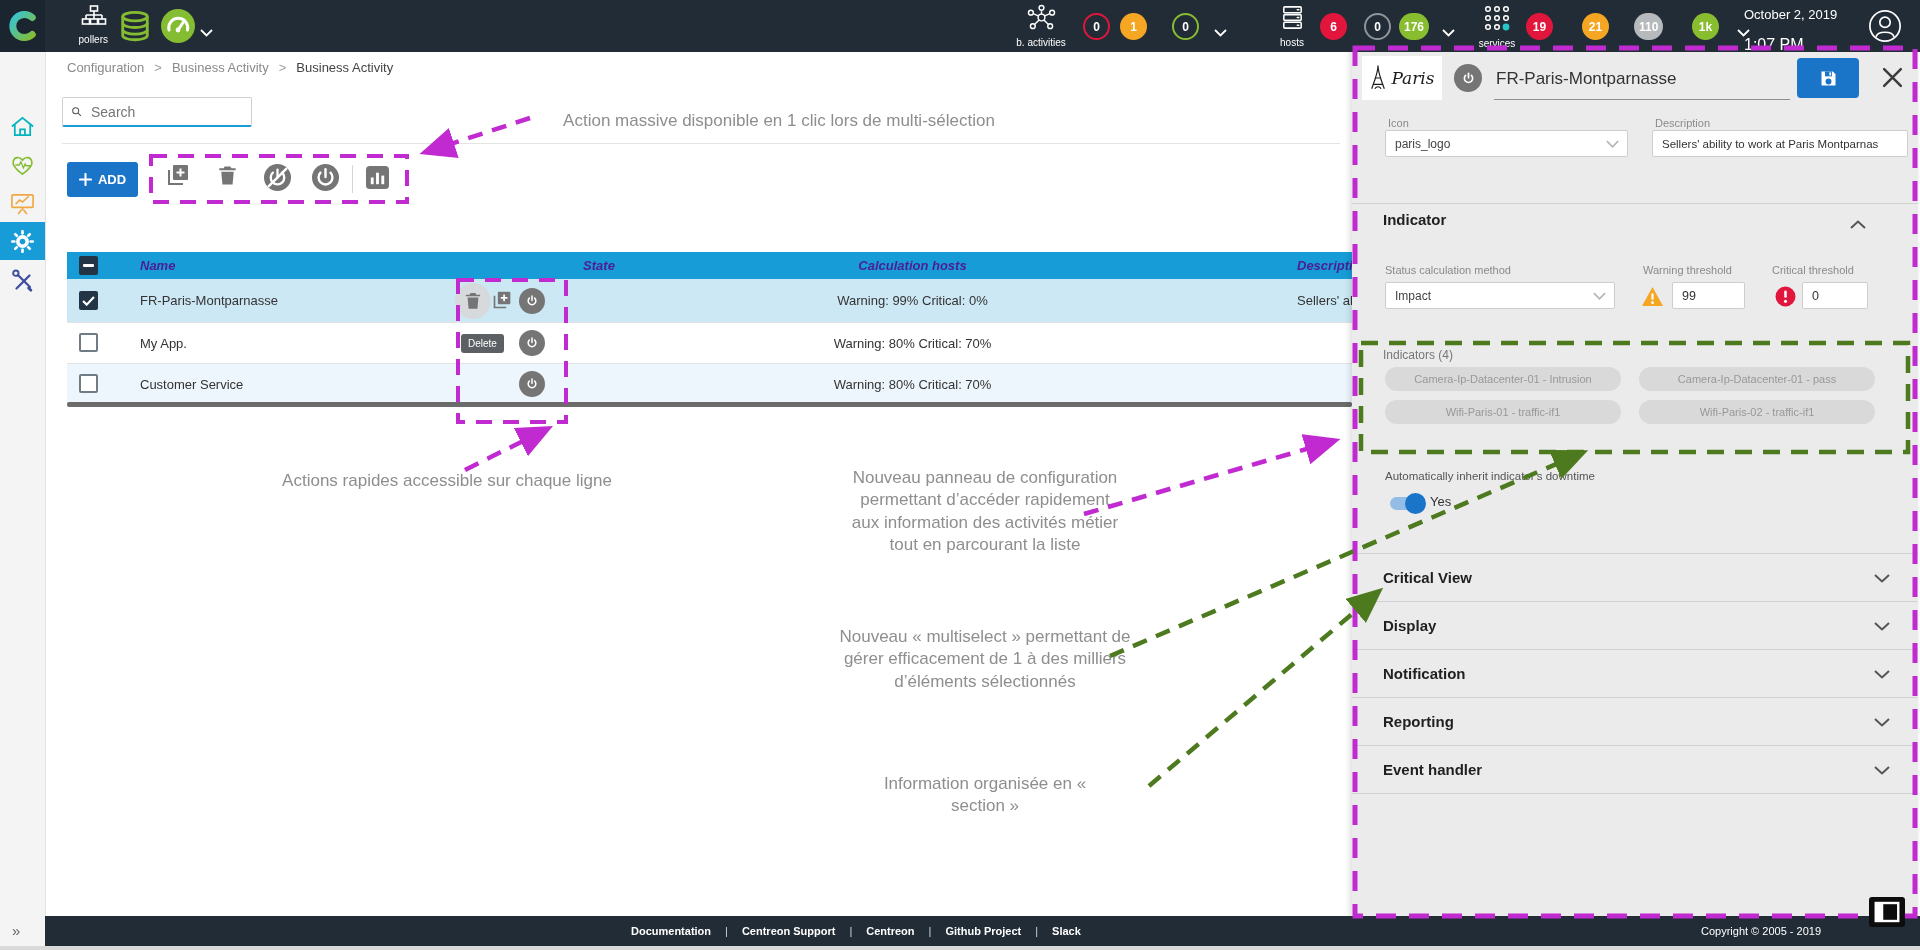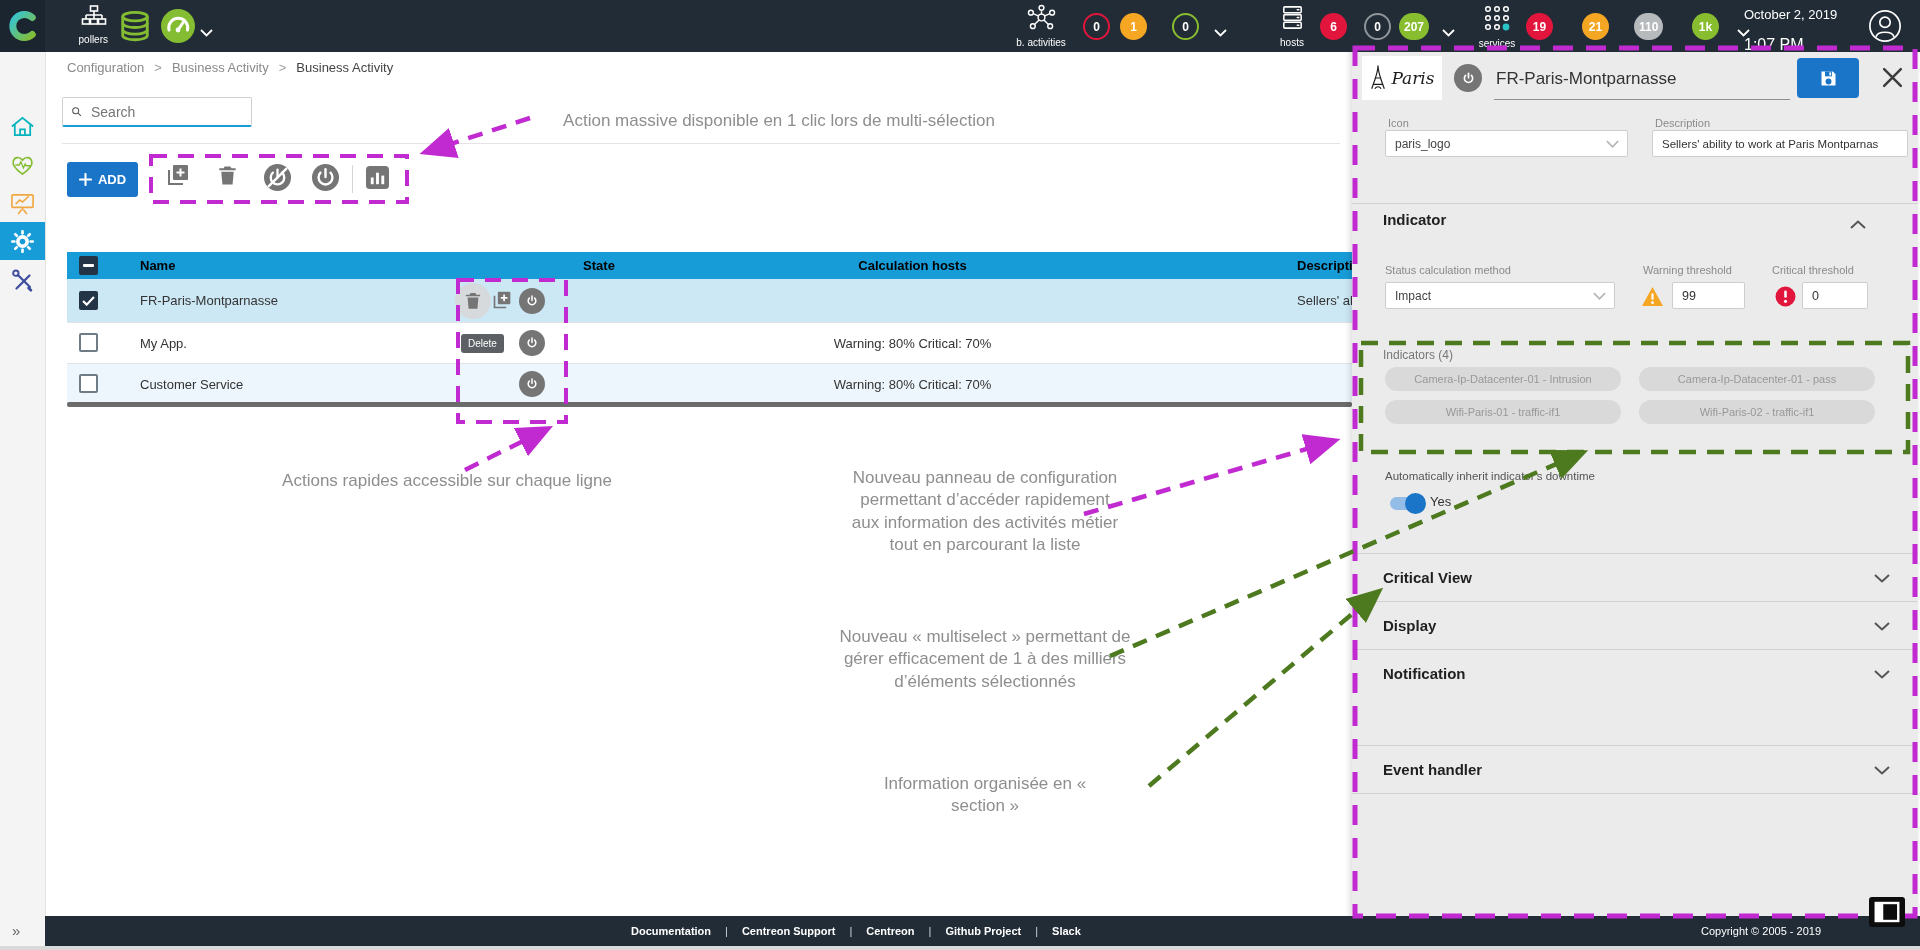--- a/index.html
+++ b/index.html
@@ -44,21 +44,21 @@
   .hline{position:absolute;left:62px;top:143px;width:1278px;height:1px;background:#e4e4e4;}
   .add-btn{position:absolute;left:67px;top:162px;width:71px;height:35px;background:#1a75c9;border:0;
            border-radius:3px;color:#fff;font-size:13px;font-weight:bold;display:flex;align-items:center;
            justify-content:center;gap:6px;cursor:pointer;font-family:"Liberation Sans",sans-serif;}
   .tool-ic{position:absolute;top:163px;cursor:pointer;display:flex;align-items:center;justify-content:center;}
   .tool-sep{position:absolute;left:352px;top:165px;width:1px;height:28px;background:#d5d5d5;}
 
   
   .btable{position:absolute;left:67px;top:252px;width:1300px;z-index:1;}
   .thead{position:relative;height:27px;background:#189cd8;}
-  .th{position:absolute;top:0;height:27px;line-height:27px;color:#000000;font-size:13px;font-weight:bold;white-space:nowrap;}
+  .th{position:absolute;top:0;height:27px;line-height:27px;color:#4c1d95;font-size:13px;font-weight:bold;white-space:nowrap;font-style:italic;}
   .th-c{text-align:center;}
   .trow{position:relative;border-bottom:1px solid #e3e3e3;}
   .r1{height:43px;background:#cde8f5;} .r2{height:40px;background:#fff;} .r3{height:40px;background:#ecf6fc;}
   .tname{position:absolute;left:73px;top:0;bottom:0;display:flex;align-items:center;font-size:13px;color:#333;white-space:nowrap;}
   .tcalc{position:absolute;left:578px;width:535px;top:0;bottom:0;display:flex;align-items:center;
          justify-content:center;font-size:13px;color:#333;}
   .tdesc{position:absolute;left:1230px;top:0;bottom:0;display:flex;align-items:center;font-size:13px;color:#333;white-space:nowrap;}
   .cb{position:absolute;left:12px;width:19px;height:19px;border-radius:2px;box-sizing:border-box;cursor:pointer;}
   .cb-dark{background:#243447;display:flex;align-items:center;justify-content:center;}
   .cb-empty{background:#fff;border:2px solid #6f7b85;}
@@ -190,21 +190,21 @@
         <svg width="27" height="27" viewBox="0 0 28 28" fill="none" stroke="#fff" stroke-width="1.6">
           <rect x="5" y="3" width="18" height="6" rx="1"></rect>
             <rect x="5" y="11" width="18" height="6" rx="1"></rect>
           <rect x="5" y="19" width="18" height="6" rx="1"></rect>
           <path d="M19 6h1.5 M19 14h1.5 M19 22h1.5" stroke-linecap="round"></path>
         </svg></span>
       <span class="tb-label">hosts</span>
     </div>
     <span class="badge b-red" style="left:1320px;">6</span>
     <span class="badge b-ring-gray" style="left:1364px;">0</span>
-    <span class="badge b-green" style="left:1399px;">207</span>
+    <span class="badge b-green" style="left:1399px;">176</span>
     <span class="tb-chev" style="left:1442px;">
       <svg width="13" height="8" viewBox="0 0 13 8" fill="none" stroke="#fff" stroke-width="1.8">
           <path d="M1 1l5.5 5.5L12 1"></path>
         </svg></span>
 
     <div class="tb-item" style="left:1468px;width:58px;">
       <span>
         <svg width="28" height="28" viewBox="0 0 28 28" fill="none" stroke="#fff" stroke-width="1.5">
           <circle cx="5" cy="5" r="2.3"></circle>
             <circle cx="14" cy="5" r="2.3"></circle>
@@ -378,20 +378,21 @@
           <path d="M4 7H2v15h15v-2H4z" fill="#757575"></path>
             <rect x="7" y="2" width="15" height="15" rx="1" fill="#757575"></rect>
           <path d="M14.5 5.5v8M10.5 9.5h8" stroke="#fff" stroke-width="2"></path>
           </svg></span>
       <span class="disc abs" style="left:452px;top:9px;width:26px;height:26px;">
         <svg width="14" height="14" viewBox="0 0 24 24">
           <path d="M12 3.5v7.5" stroke="#fff" stroke-width="2.6" stroke-linecap="round"></path>
           <path d="M7.4 7a6.6 6.6 0 1 0 9.2 0" fill="none" stroke="#fff" stroke-width="2.6" stroke-linecap="round"></path>
           </svg>
         </span>
+      <span class="tcalc">Warning: 99% Critical: 0%</span>
       <span class="tdesc">Sellers' ability to work at Paris Montparnas</span>
     </div>
 
     <div class="trow r2">
       <span class="cb cb-empty" style="top:10px;"></span>
       <span class="tname">My App.</span>
       <span class="tooltip">Delete</span>
       <span class="disc abs" style="left:452px;top:7px;width:26px;height:26px;">
         <svg width="14" height="14" viewBox="0 0 24 24">
           <path d="M12 3.5v7.5" stroke="#fff" stroke-width="2.6" stroke-linecap="round"></path>
@@ -516,20 +517,27 @@
     </div>
     <div class="psec" style="top:556px;">
       <span>Display</span>
       <span class="chev">
         <svg width="16" height="9" viewBox="0 0 16 9" fill="none" stroke="#555" stroke-width="2">
             <path d="M1 1l7 6.5L15 1"></path>
           </svg></span>
     </div>
     <div class="psec" style="top:604px;">
       <span>Notification</span>
+      <span class="chev">
+        <svg width="16" height="9" viewBox="0 0 16 9" fill="none" stroke="#555" stroke-width="2">
+            <path d="M1 1l7 6.5L15 1"></path>
+          </svg></span>
+    </div>
+    <div class="psec" style="top:652px;">
+      <span>Reporting</span>
       <span class="chev">
         <svg width="16" height="9" viewBox="0 0 16 9" fill="none" stroke="#555" stroke-width="2">
             <path d="M1 1l7 6.5L15 1"></path>
           </svg></span>
     </div>
     <div class="psec" style="top:700px;">
       <span>Event handler</span>
       <span class="chev">
         <svg width="16" height="9" viewBox="0 0 16 9" fill="none" stroke="#555" stroke-width="2">
             <path d="M1 1l7 6.5L15 1"></path>

